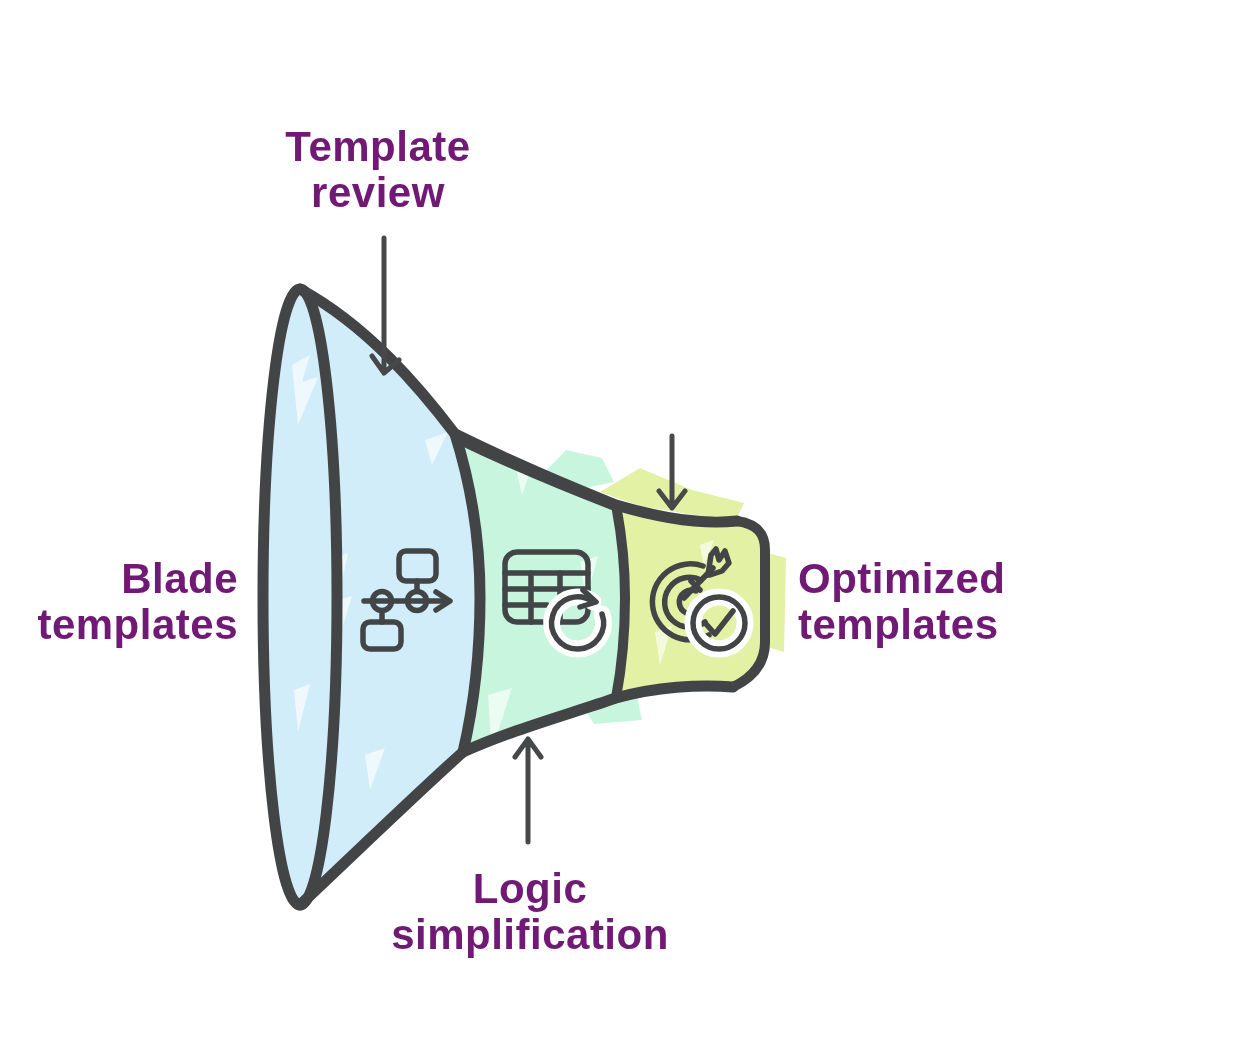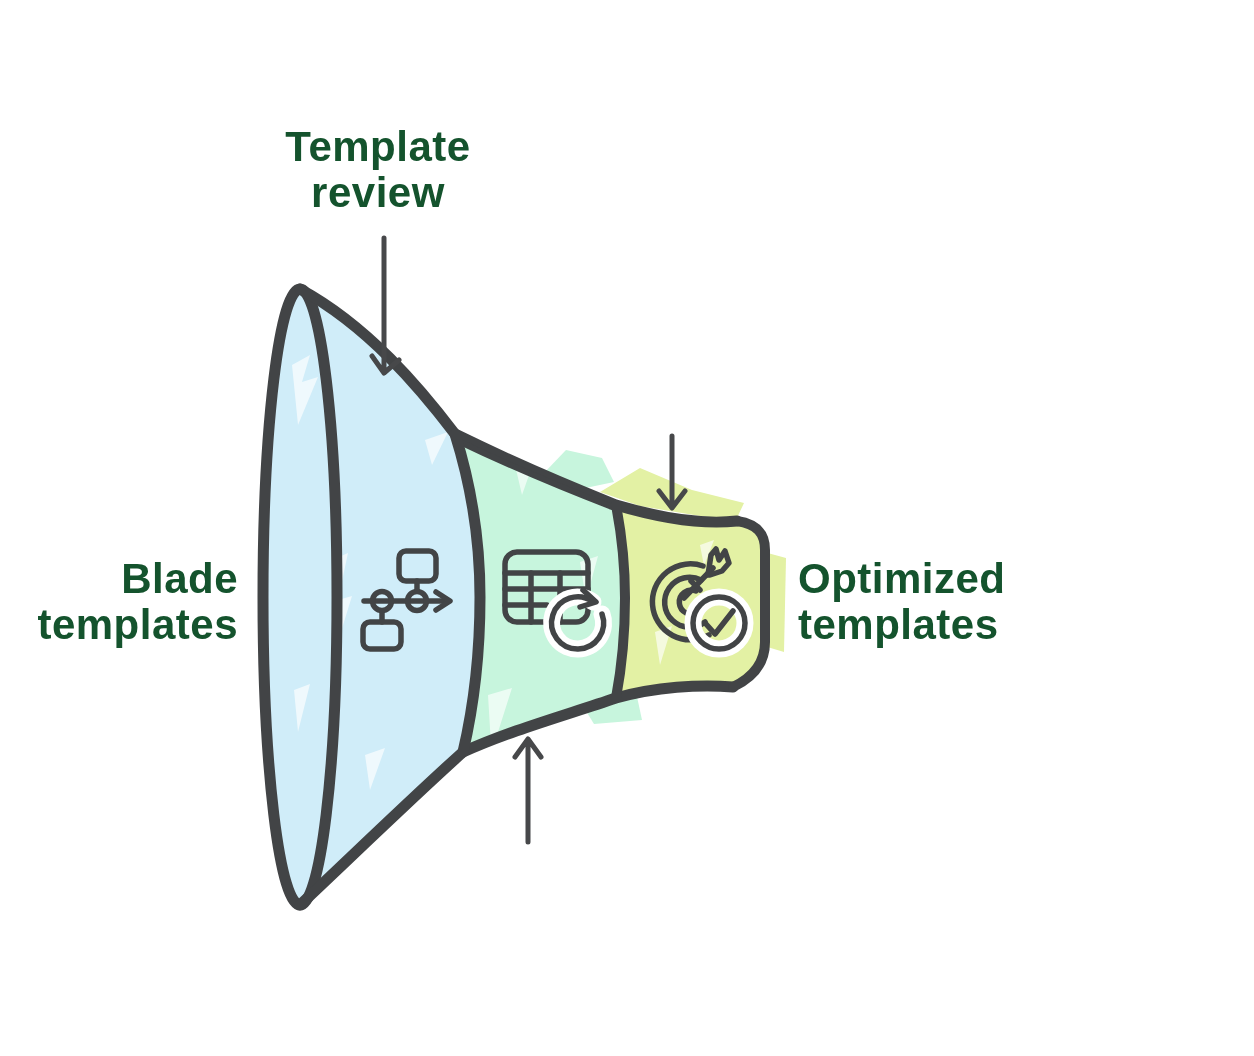--- a/index.html
+++ b/index.html
@@ -3,21 +3,21 @@
 <meta charset="utf-8">
 <style>
   html,body { margin:0; padding:0; background:#ffffff; }
   .canvas {
     position:relative; width:1254px; height:1056px;
     background:#ffffff; overflow:hidden;
     font-family:"Liberation Sans", sans-serif;
   }
   .canvas svg { position:absolute; left:0; top:0; }
   .label {
-    position:absolute; color:#14532d; font-weight:600; font-size:42px;
+    position:absolute; color:#701a75; font-weight:600; font-size:42px;
     line-height:1.1; letter-spacing:0.5px;
   }
   .label.center { text-align:center; }
   .label.right  { text-align:right; }
   .stroke { stroke:#424446; fill:none; stroke-linecap:round; stroke-linejoin:round; }
   .icon   { stroke:#424446; fill:none; stroke-width:5.5; stroke-linecap:round; stroke-linejoin:round; }
   .arrow  { stroke:#47484a; fill:none; stroke-width:5;   stroke-linecap:round; stroke-linejoin:round; }
   .halo   { stroke:#ffffff; fill:none; stroke-width:17;  stroke-linecap:round; }
   .streak { fill:#ffffff; opacity:0.65; }
 </style>
@@ -131,14 +131,15 @@
     </g>
   </svg>
 
   <div class="label center" style="left:268px; top:124px; width:220px;">Template review</div>
 
 
   <div class="label right" style="left:28px; top:556px; width:210px;">Blade templates</div>
 
   <div class="label" style="left:798px; top:556px; width:230px;">Optimized templates</div>
 
+  <div class="label center" style="left:380px; top:866px; width:300px;">Logic simplification</div>
 
 </div>
 
 </body></html>

